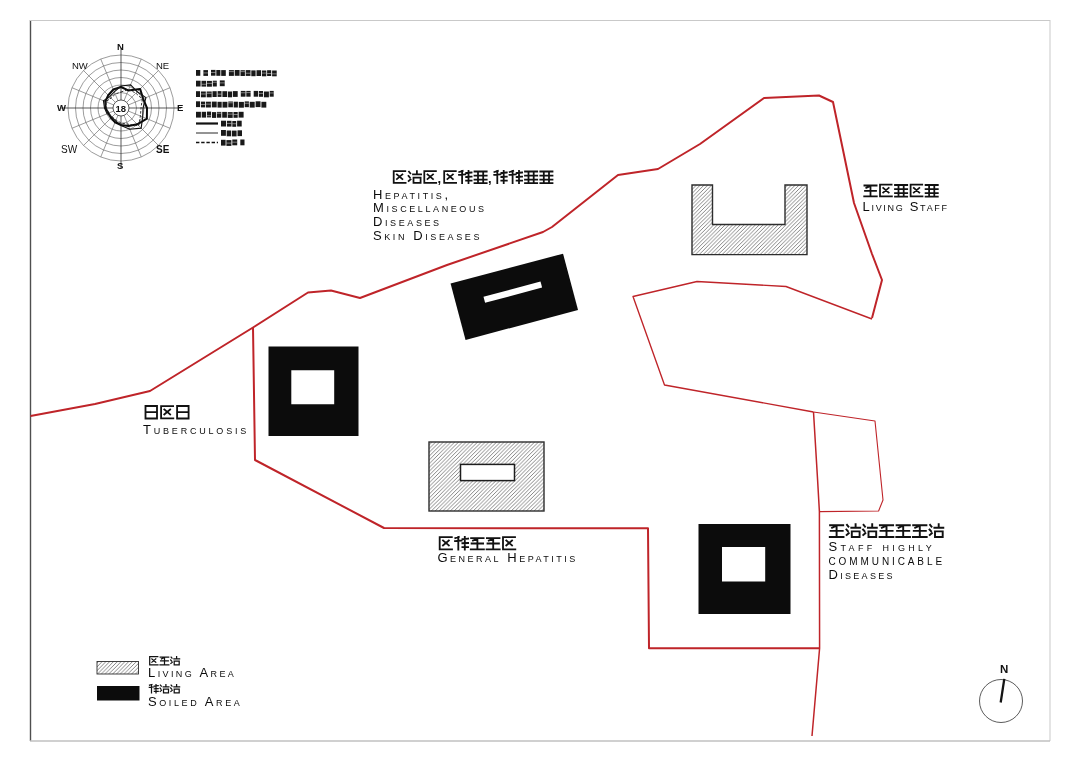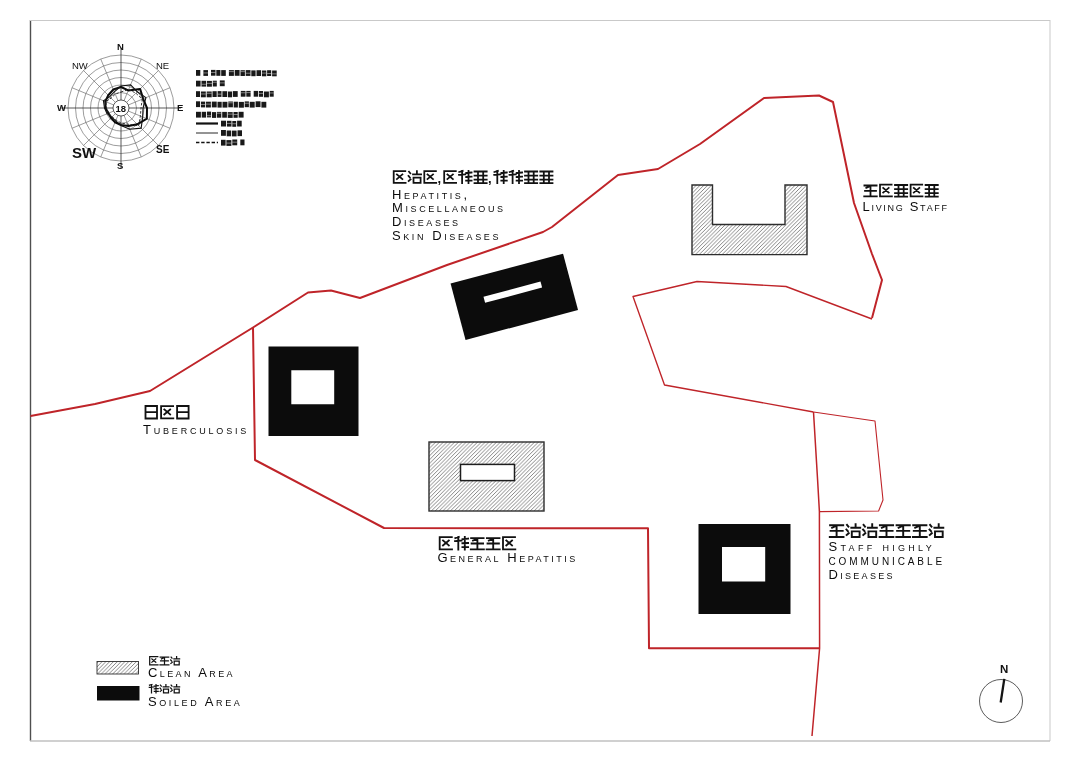--- a/index.html
+++ b/index.html
@@ -268,41 +268,41 @@
 <div style="position:absolute;left:117.0px;top:41.0px;font-size:9.5px;font-weight:bold;color:#111;white-space:pre">N</div>
 
 <div style="position:absolute;left:156.0px;top:60.0px;font-size:9.5px;font-weight:normal;color:#111;white-space:pre">NE</div>
 
 <div style="position:absolute;left:177.0px;top:102.0px;font-size:9.5px;font-weight:bold;color:#111;white-space:pre">E</div>
 
 <div style="position:absolute;left:156.0px;top:144.0px;font-size:10px;font-weight:bold;color:#111;white-space:pre">SE</div>
 
 <div style="position:absolute;left:117.0px;top:160.0px;font-size:9.5px;font-weight:bold;color:#111;white-space:pre">S</div>
 
-<div style="position:absolute;left:72.0px;top:144.0px;font-size:15px;font-weight:bold;color:#111;white-space:pre">SW</div>
+<div style="position:absolute;left:61px;top:144.0px;font-size:10px;font-weight:normal;color:#111;white-space:pre">SW</div>
 
 <div style="position:absolute;left:57.0px;top:102.0px;font-size:9.5px;font-weight:bold;color:#111;white-space:pre">W</div>
 
 <div style="position:absolute;left:72.0px;top:60.0px;font-size:9.5px;font-weight:normal;color:#111;white-space:pre">NW</div>
 
 <div style="position:absolute;left:115.5px;top:102.5px;font-size:9.5px;font-weight:bold;color:#111;white-space:pre">18</div>
 
 <div style="position:absolute;left:1000.0px;top:663.0px;font-size:11.5px;font-weight:bold;color:#111;white-space:pre">N</div>
 
-<div class="cap" id="hep1" style="left:392px;top:187.5px;font-size:13.0px;line-height:13.7px;letter-spacing:2.6px">Hepatitis,
+<div class="cap" id="hep1" style="left:373px;top:187.5px;font-size:13.0px;line-height:13.7px;letter-spacing:2.6px">Hepatitis,
 Miscellaneous
 Diseases
 Skin Diseases</div>
 
 <div class="cap" id="liv1" style="left:862.5px;top:199.8px;font-size:13.0px;line-height:13.7px;letter-spacing:1.7px">Living Staff</div>
 
 <div class="cap" id="tub1" style="left:143.0px;top:422.8px;font-size:13.0px;line-height:13.7px;letter-spacing:2.8px">Tuberculosis</div>
 
 <div class="cap" id="gen1" style="left:437.5px;top:551.3px;font-size:13.0px;line-height:13.7px;letter-spacing:2.5px">General Hepatitis</div>
 
-<div class="cap" id="cln1" style="left:148.0px;top:666.3px;font-size:13.0px;line-height:13.7px;letter-spacing:2.4px">Clean Area</div>
+<div class="cap" id="cln1" style="left:148.0px;top:666.3px;font-size:13.0px;line-height:13.7px;letter-spacing:2.4px">Living Area</div>
 
 <div class="cap" id="soi1" style="left:148.0px;top:694.8px;font-size:13.0px;line-height:13.7px;letter-spacing:2.6px">Soiled Area</div>
 
 <div class="cap" id="sud1" style="left:828.5px;top:539.6px;font-size:13.0px;line-height:13.7px;letter-spacing:3.3px">Staff highly</div>
 
 <div class="cap" id="sud2" style="left:828.5px;top:552.6px;font-size:14.6px;line-height:14.6px;letter-spacing:2.9px">communicable</div>
 
 <div class="cap" id="sud3" style="left:828.5px;top:568.3px;font-size:13.0px;line-height:13.7px;letter-spacing:2.3px">Diseases</div>
 </body></html>

